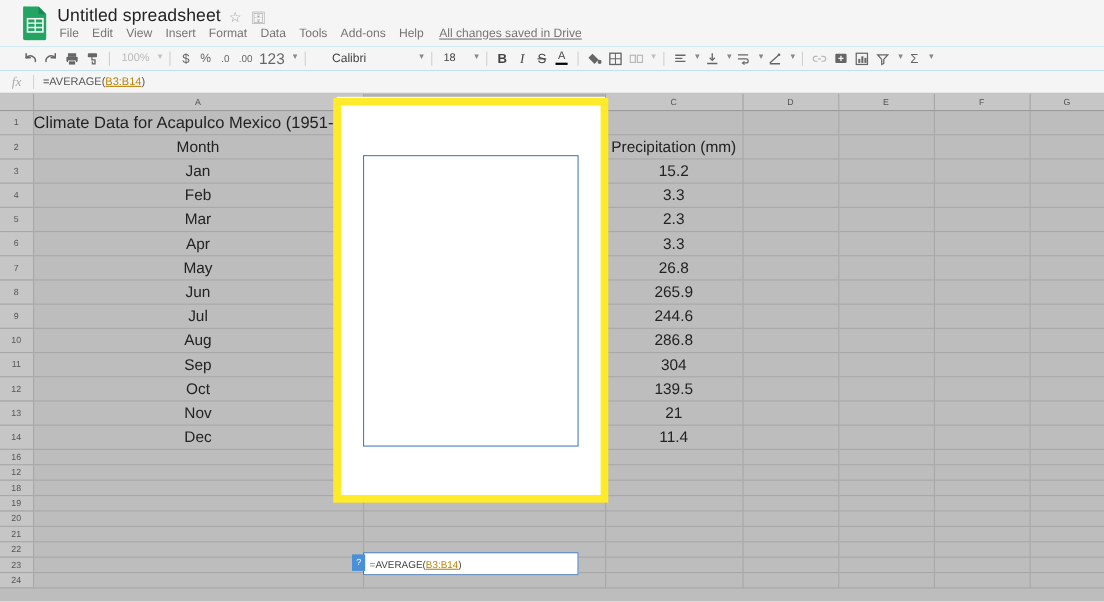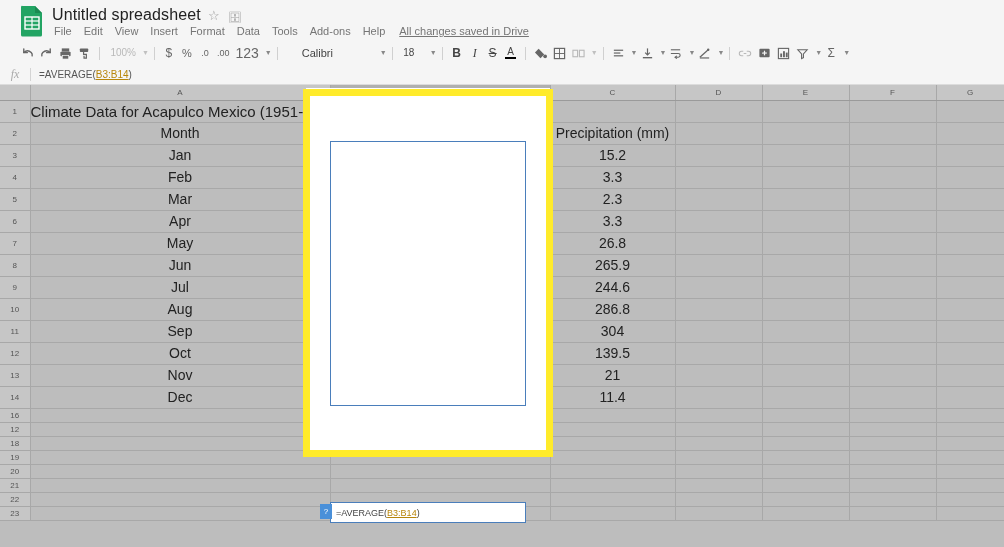--- a/index.html
+++ b/index.html
@@ -633,20 +633,30 @@
       <tr class="short">
         <td class="rowhead">23</td>
         <td class="cell"></td>
             <td class="cell"></td>
             <td class="cell"></td>
             <td class="cell"></td>
             <td class="cell"></td>
             <td class="cell"></td>
             <td class="cell"></td>
       </tr>
+      <tr class="short">
+        <td class="rowhead">24</td>
+        <td class="cell"></td>
+            <td class="cell"></td>
+            <td class="cell"></td>
+            <td class="cell"></td>
+            <td class="cell"></td>
+            <td class="cell"></td>
+            <td class="cell"></td>
+      </tr>
     </tbody>
       </table>
 
     <div class="sel-outline" style="left:330px; top:56px; width:196px; height:265px;"></div>
 
     <div class="help-badge" style="left:320px; top:419px;">?</div>
     <div class="formula-cell" style="left:330px; top:417px; width:196px; height:21px;">
       <span class="ftxt"><span>=AVERAGE(</span><span class="ref-hl">B3:B14</span><span>)</span></span>
     </div>
 

